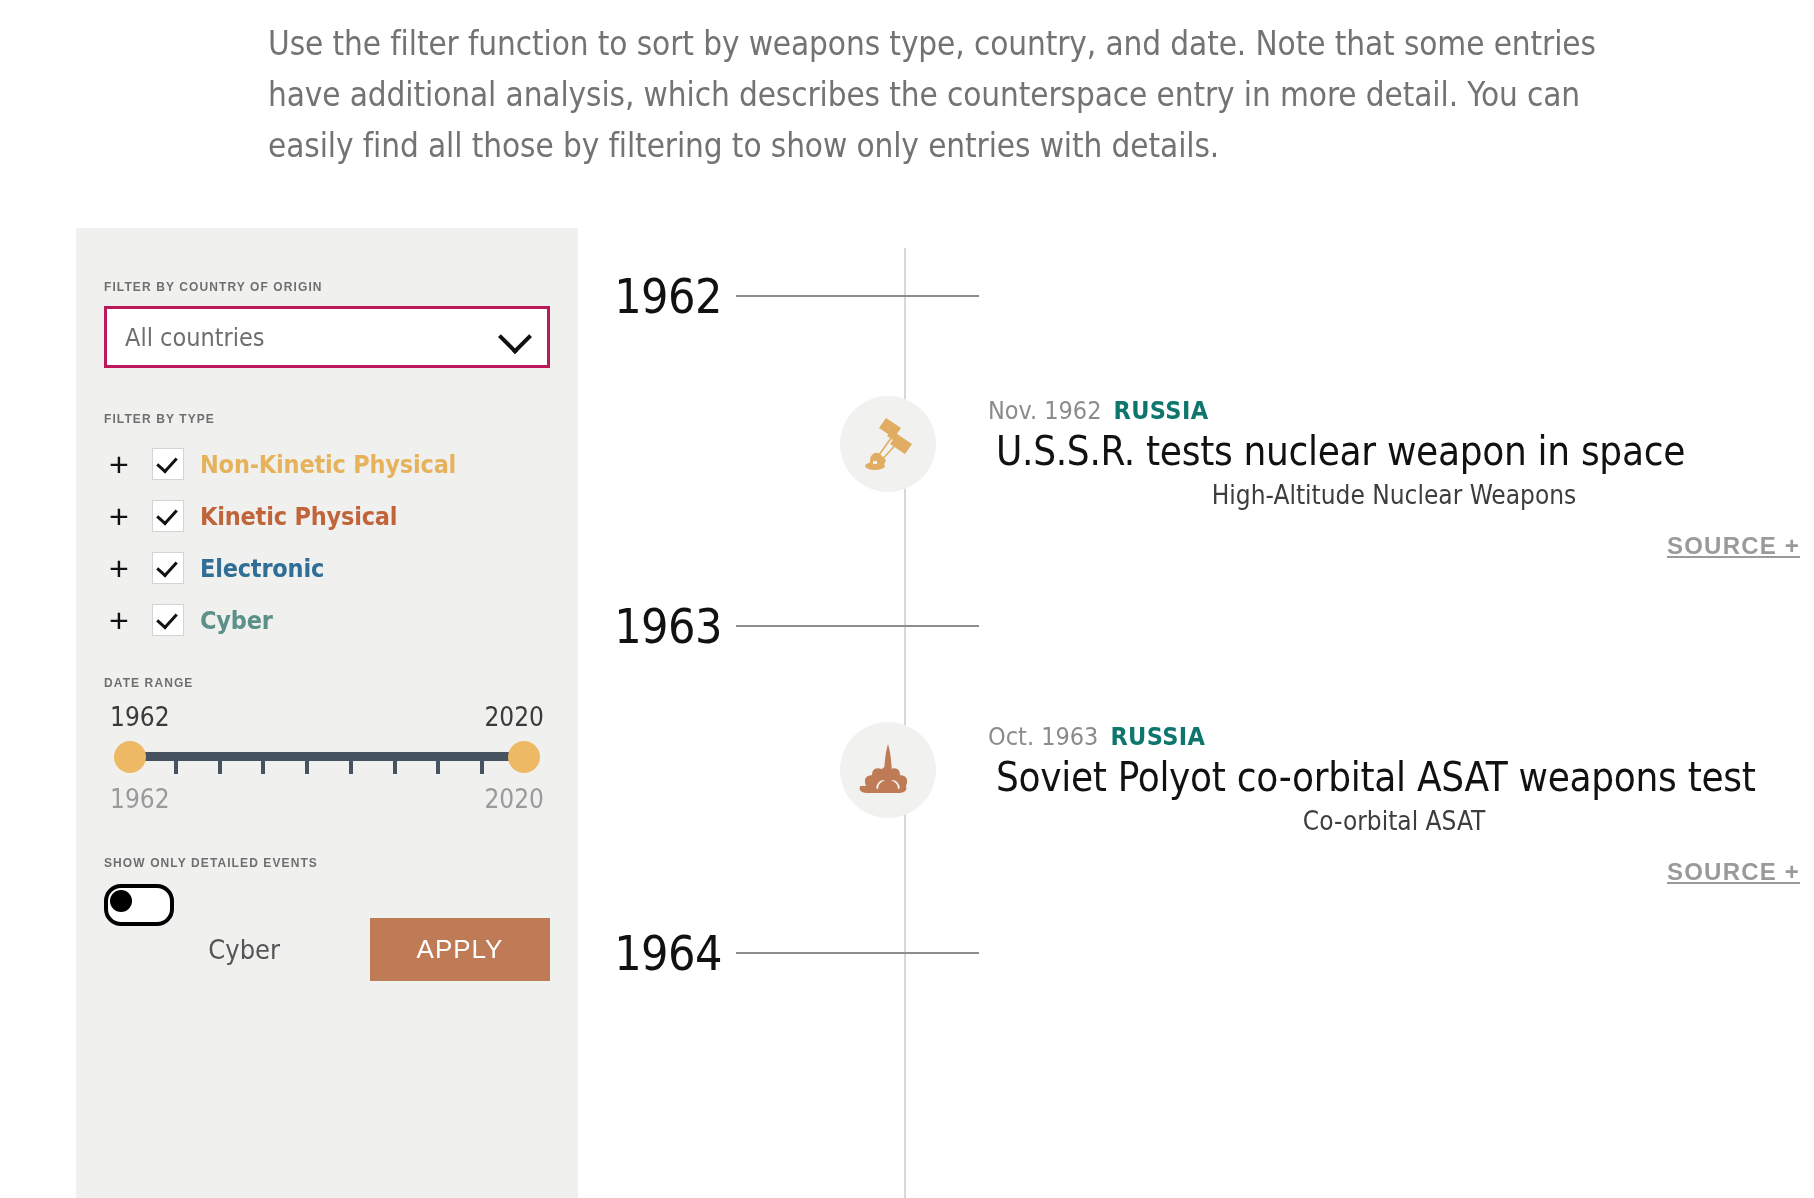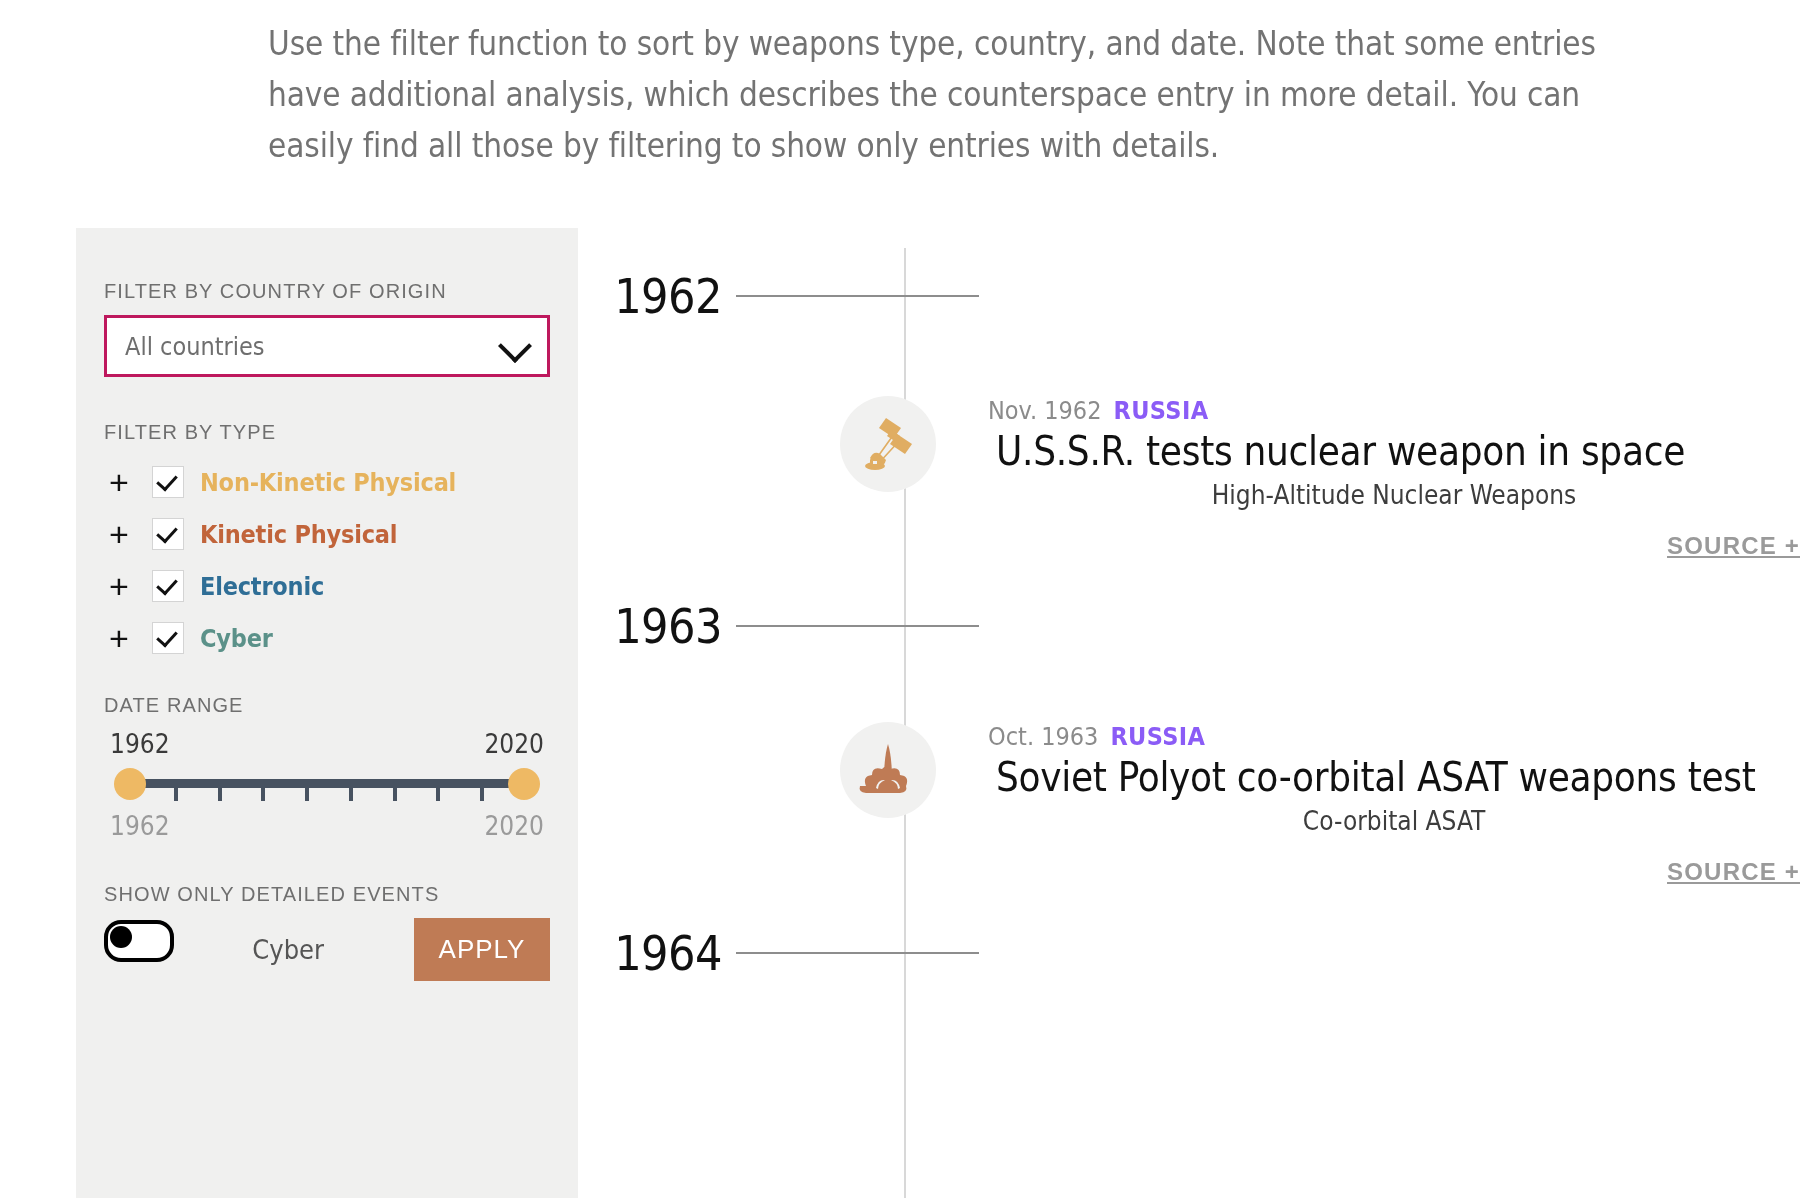--- a/index.html
+++ b/index.html
@@ -35,26 +35,27 @@
     position: absolute;
     left: 76px;
     top: 228px;
     width: 502px;
     height: 970px;
     background: #f0f0ef;
     box-sizing: border-box;
     padding: 52px 28px 0 28px;
   }
   .field-label {
-    font-size: 20px;
+    font-size: 12px;
     letter-spacing: 1.1px;
     color: #6f6f6f;
     font-family: "Liberation Sans Narrow", "Liberation Sans", sans-serif;
     margin-bottom: 12px;
     text-transform: uppercase;
+    font-weight: bold;
   }
   .select-box {
     position: relative;
     height: 62px;
     background: #ffffff;
     border: 3px solid #be185d;
     display: flex;
     align-items: center;
     padding: 0 18px;
     box-sizing: border-box;
@@ -225,21 +226,21 @@
     font-family: "DejaVu Sans Condensed", "Liberation Sans", sans-serif;
     cursor: pointer;
     margin-right: 90px;
   }
   .apply-btn {
     background: #bf7b55;
     color: #fff;
     font-size: 26px;
     letter-spacing: 1px;
     font-family: "Liberation Sans Narrow", "Liberation Sans", sans-serif;
-    padding: 16px 10px;
+    padding: 16px 32px;
     border: none;
     cursor: pointer;
     width: 116px;
     text-align: center;
     box-sizing: content-box;
   }
 
   
   .timeline {
     position: absolute;
@@ -300,21 +301,21 @@
   .event-body {
     margin-left: 148px;
   }
   .event-meta {
     font-family: "DejaVu Sans Condensed", "Liberation Sans Narrow", "Liberation Sans", sans-serif;
     font-size: 25px;
     color: #8b8b8b;
     margin-bottom: 4px;
   }
   .event-meta b {
-    color: #8b5cf6;
+    color: #0f766e;
     font-weight: bold;
     letter-spacing: 0.4px;
     margin-left: 12px;
   }
   .event-title {
     font-family: "DejaVu Sans Condensed", "Liberation Sans Narrow", "Liberation Sans", sans-serif;
     font-size: 40px;
     color: #111;
     line-height: 1.12;
     letter-spacing: -0.3px;

